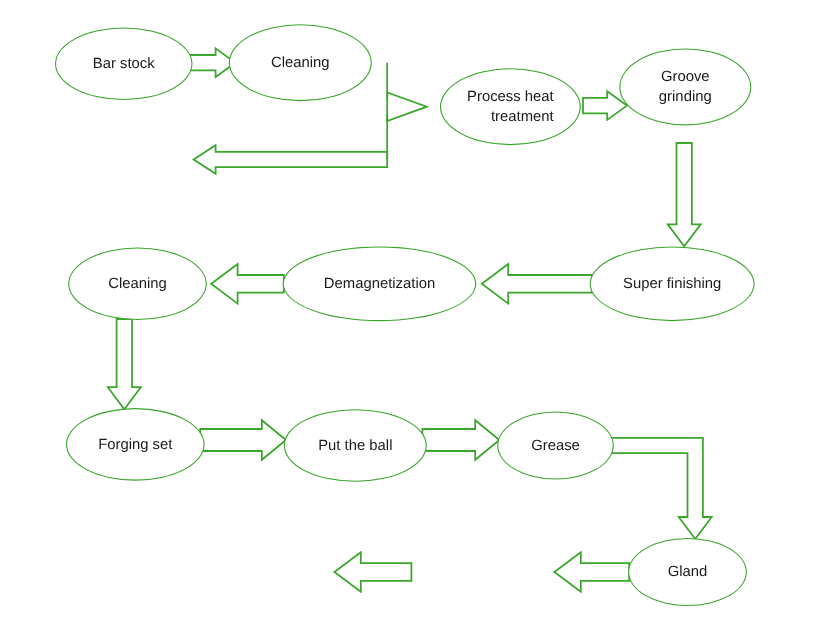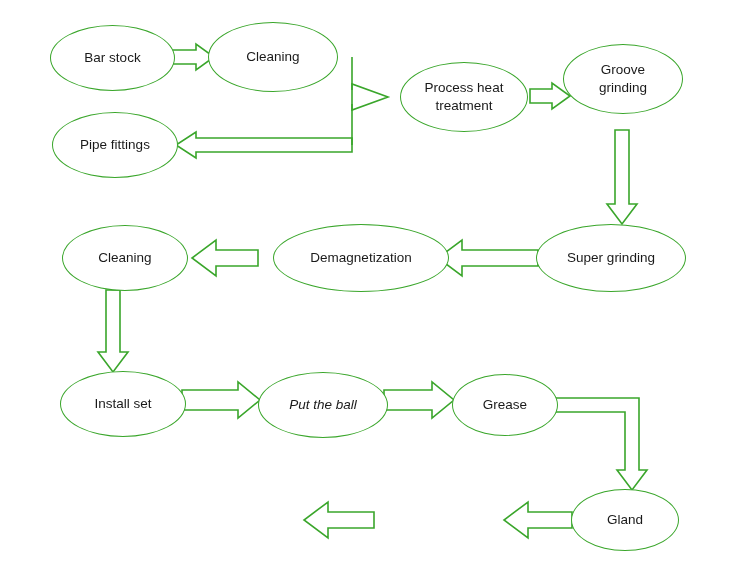--- a/index.html
+++ b/index.html
@@ -74,26 +74,25 @@
 
     <path class="arrow-path" d="M 556 398 L 639 398 L 639 470 L 647 470 L 632 490 L 617 470 L 625 470 L 625 412 L 556 412 Z"></path>
 
     <path class="arrow-path" d="M 572 512 L 528 512 L 528 502 L 504 520 L 528 538 L 528 528 L 572 528 Z"></path>
 
     <path class="arrow-path" d="M 374 512 L 328 512 L 328 502 L 304 520 L 328 538 L 328 528 L 374 528 Z"></path>
   </svg>
 
   <div class="node" style="left:50px;  top:25px;  width:125px; height:66px;">Bar stock</div>
   <div class="node" style="left:208px; top:22px;  width:130px; height:70px;">Cleaning</div>
-  <div class="node" style="left:400px; top:62px; width:128px; height:70px;">Process   heat
+  <div class="node" style="left:400px; top:62px; width:128px; height:70px;text-align:right;">Process   heat
 treatment</div>
   <div class="node" style="left:563px; top:44px;  width:120px; height:70px;">Groove
 grinding</div>
-  <div class="node" style="left:52px;  top:112px; width:126px; height:66px;">Pipe fittings</div>
-  <div class="node" style="left:536px; top:224px; width:150px; height:68px;">Super grinding</div>
-  <div class="node" style="left:273px; top:224px; width:176px; height:68px;text-align:center;">Demagnetization</div>
+  <div class="node" style="left:536px; top:224px; width:150px; height:68px;">Super finishing</div>
+  <div class="node" style="left:257px; top:224px; width:176px; height:68px;text-align:center;">Demagnetization</div>
   <div class="node" style="left:62px;  top:225px; width:126px; height:66px;">Cleaning</div>
-  <div class="node" style="left:60px;  top:371px; width:126px; height:66px;">Install set</div>
-  <div class="node" style="left:258px; top:372px; width:130px; height:66px;font-style:italic;">Put the ball</div>
+  <div class="node" style="left:60px;  top:371px; width:126px; height:66px;">Forging set</div>
+  <div class="node" style="left:258px; top:372px; width:130px; height:66px;">Put the ball</div>
   <div class="node" style="left:452px; top:374px; width:106px; height:62px;text-align:right;">Grease</div>
   <div class="node" style="left:571px; top:489px; width:108px; height:62px;">Gland</div>
 
 </div>
 
 </body></html>

